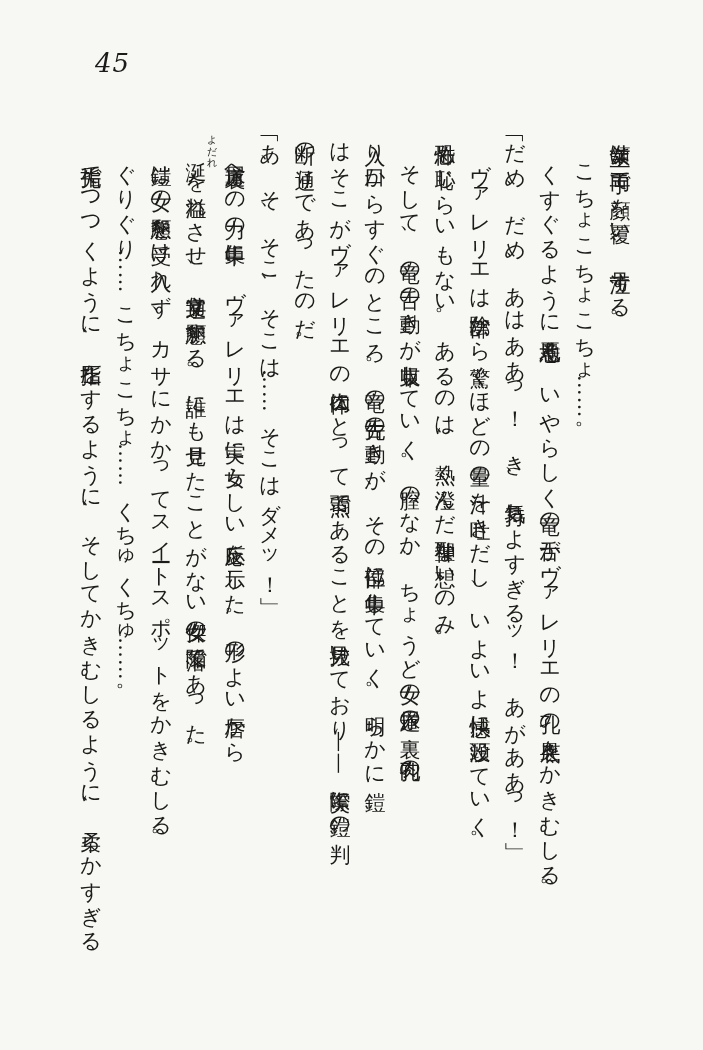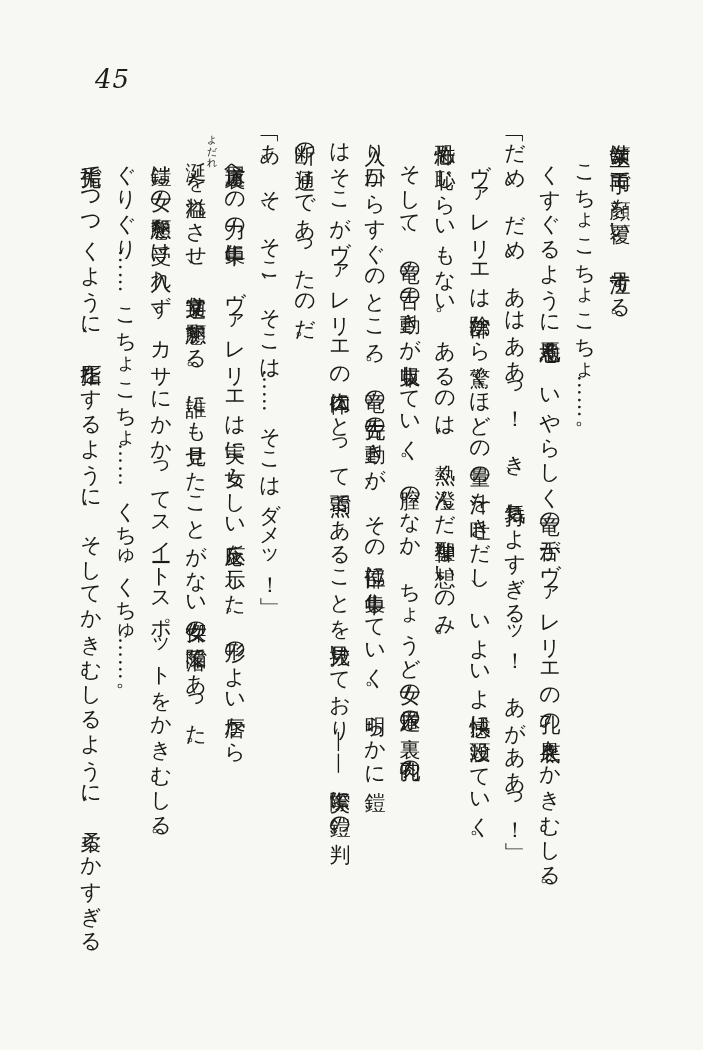--- a/index.html
+++ b/index.html
@@ -15,21 +15,21 @@
   }
   .page {
     position: relative;
     width: 703px;
     height: 1050px;
     background: var(--bg, #f7f7f4);
   }
   .page-number {
     position: absolute;
     left: 95px;
-    top: 64px;
+    top: 48px;
     font-size: 26px;
     font-style: italic;
     letter-spacing: 1px;
     color: var(--ink, #1b1b19);
   }
   .text-area {
     position: absolute;
     top: 128px;
     left: 77px;
     width: 560px;

